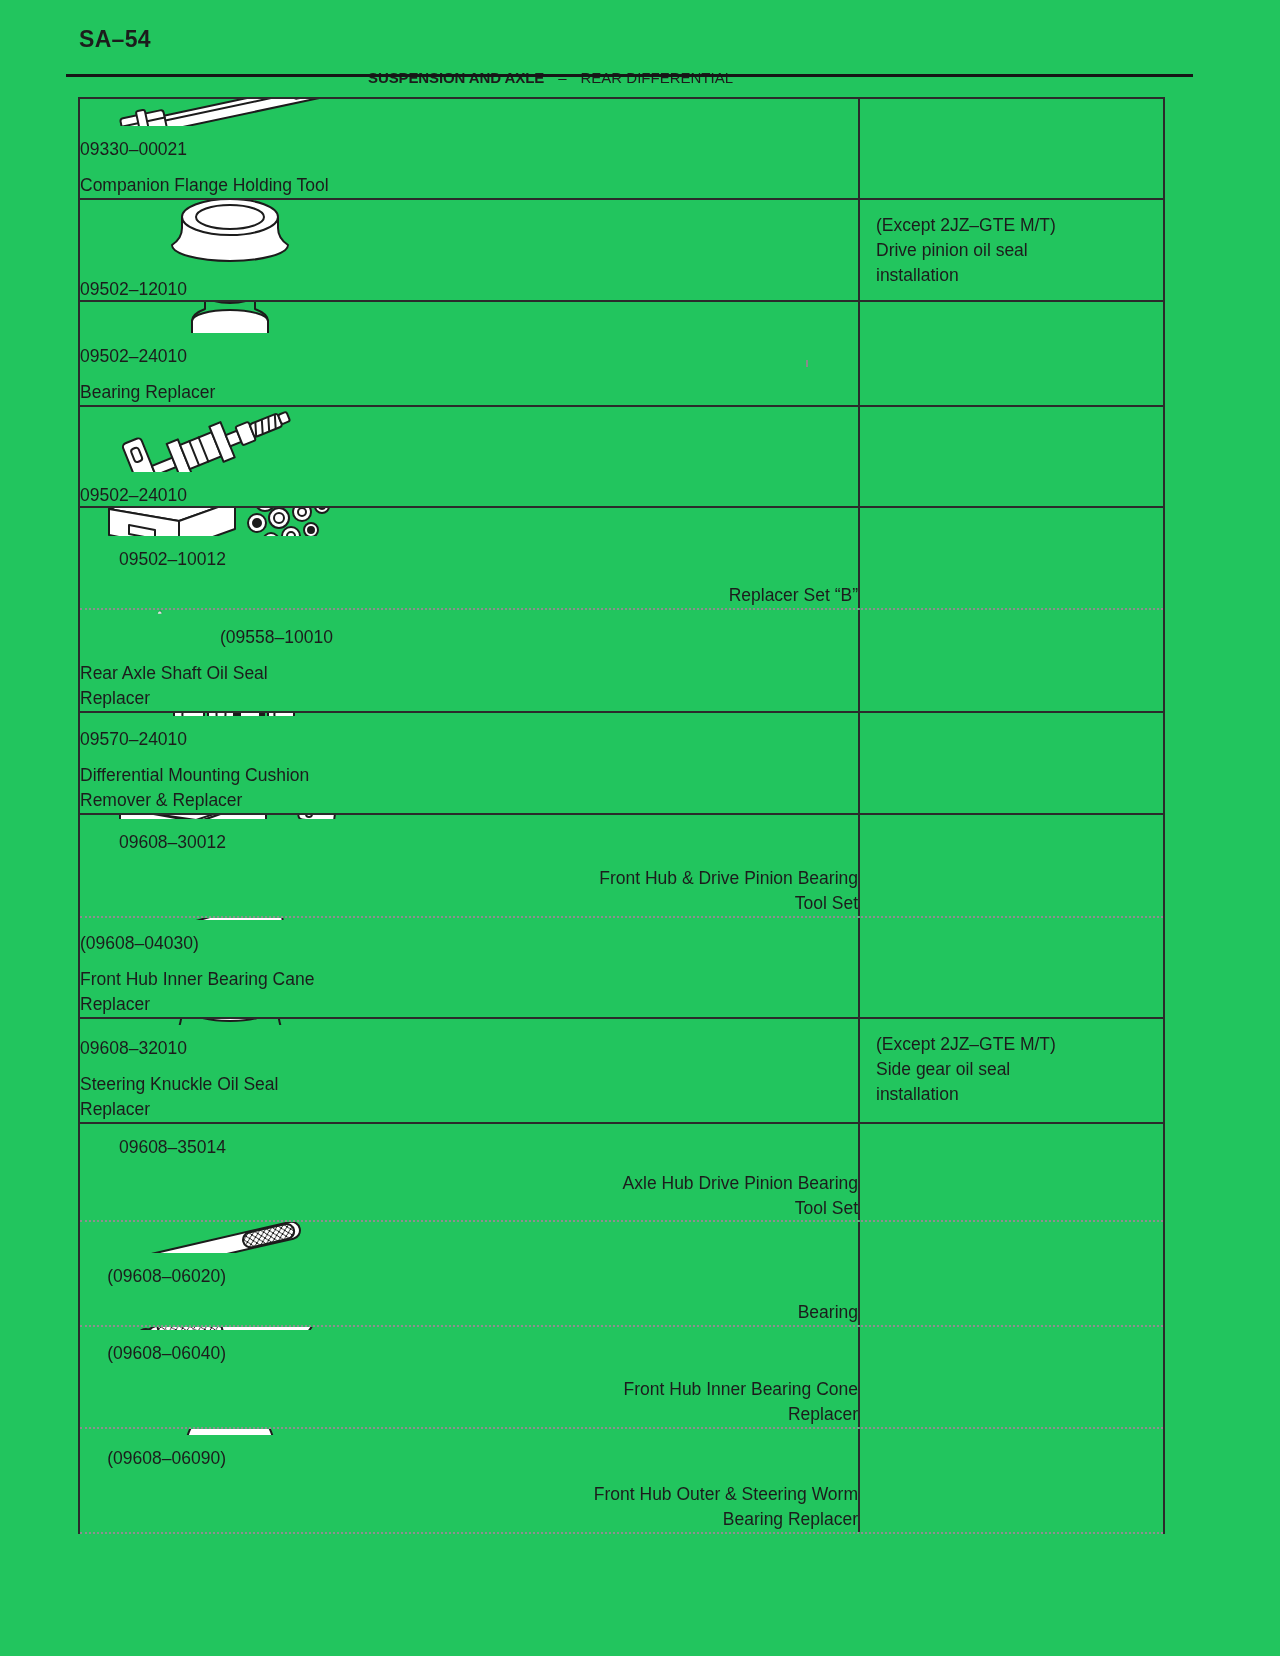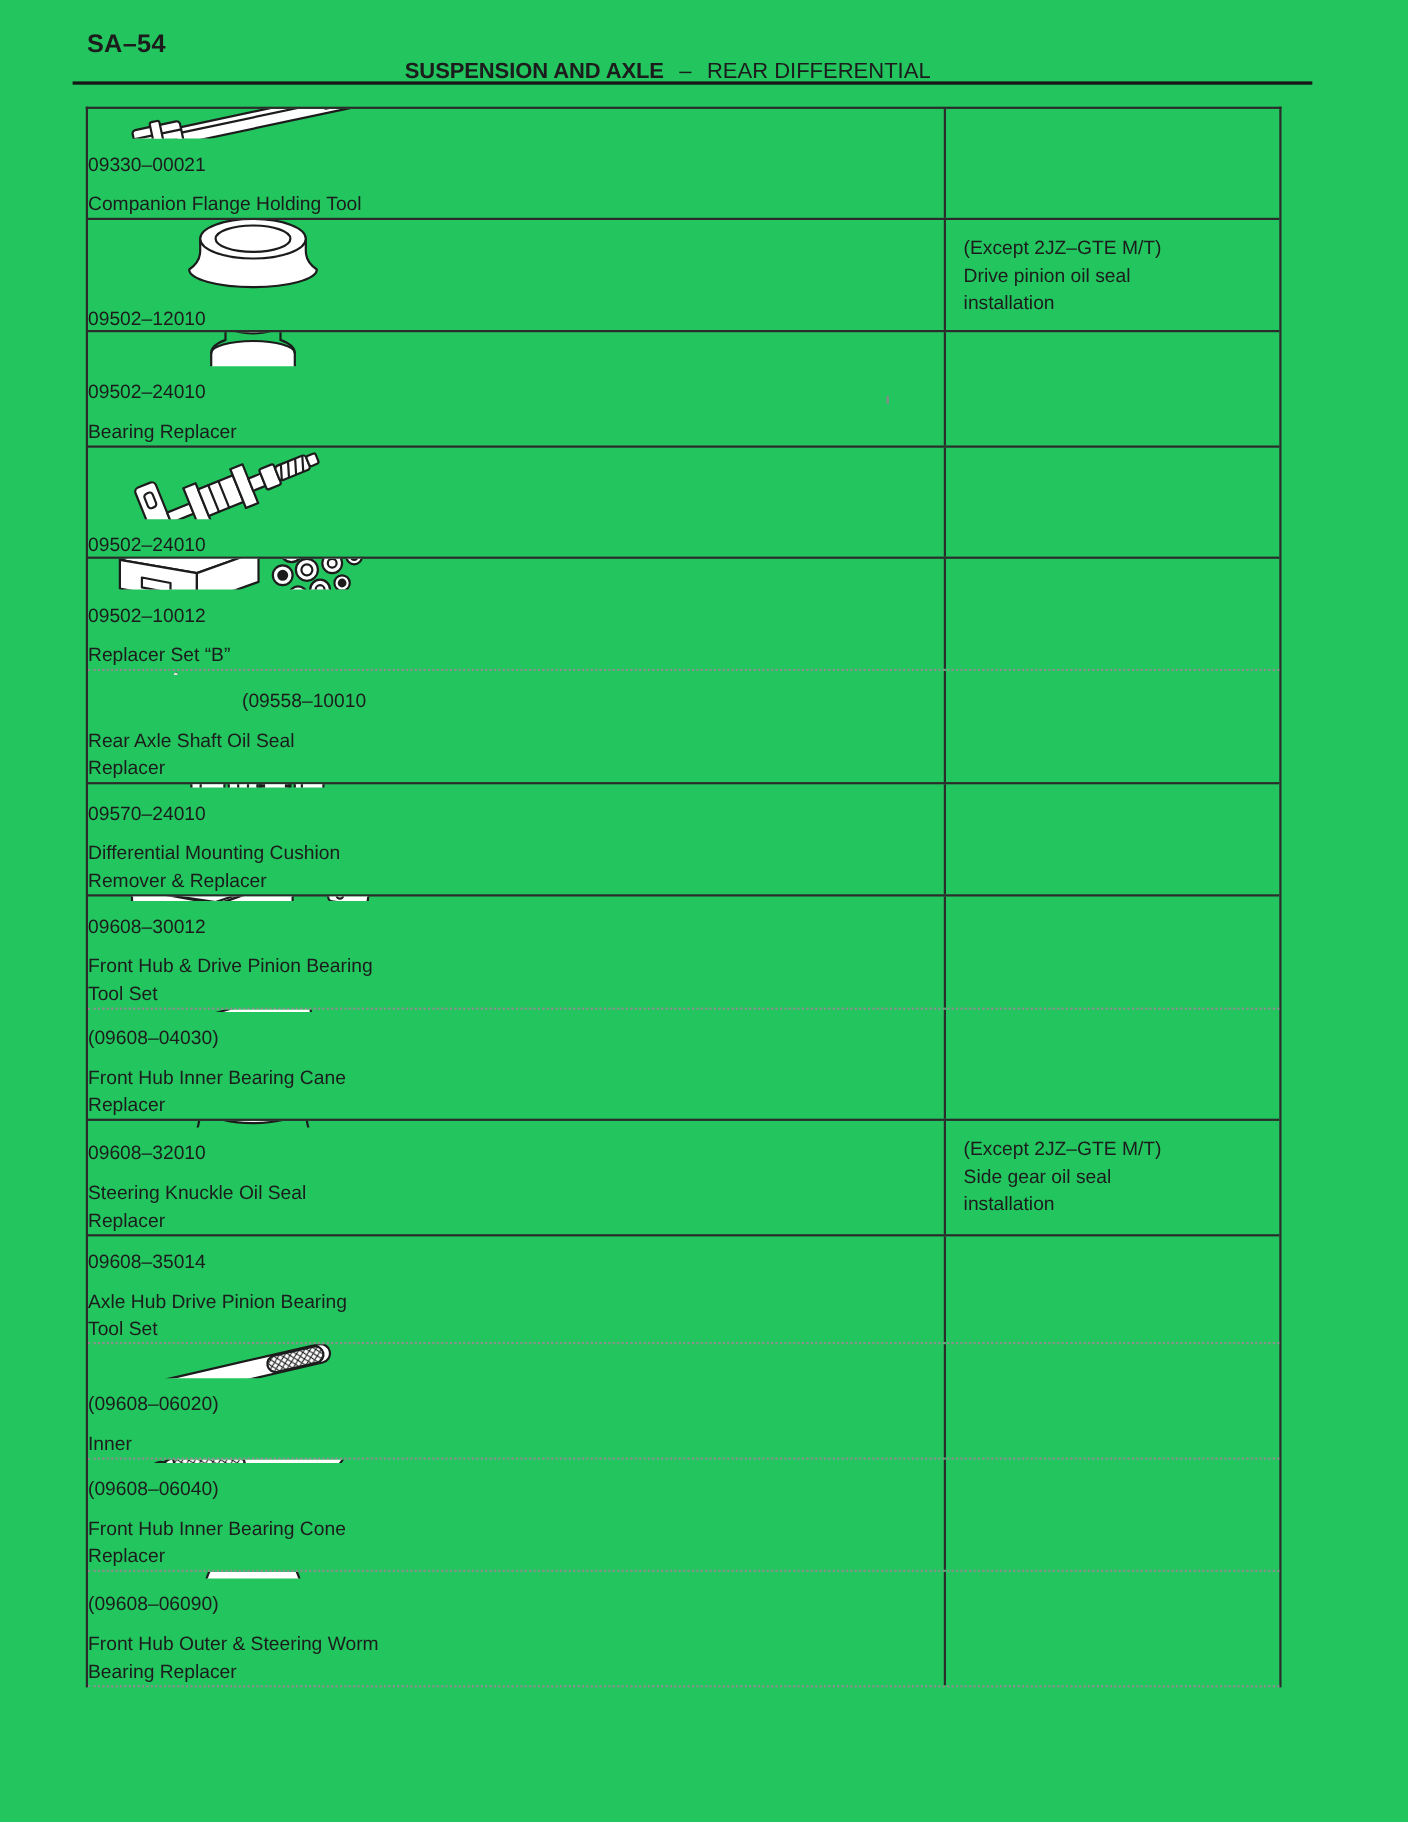--- a/index.html
+++ b/index.html
@@ -1,29 +1,29 @@
 <!DOCTYPE html>
 <html><head>
 <meta charset="utf-8">
 <style>
   html,body{margin:0;padding:0;background:#ffffff;}
   .page{position:relative;width:1280px;height:1656px;background:#22c55e;
         font-family:Liberation Sans, sans-serif;color:#1c1c1c;overflow:hidden;}
   .pageno{position:absolute;left:79px;top:26px;font-size:23px;font-weight:bold;letter-spacing:.3px;}
-  .header{position:absolute;left:368px;top:54px;font-size:20px;white-space:nowrap;}
+  .header{position:absolute;left:368px;top:69px;font-size:15px;white-space:nowrap;}
   .header .sec{font-weight:bold;letter-spacing:-.1px;}
   .header .sep{margin:0 14px;}
   .rule{position:absolute;left:66px;top:74px;width:1127px;height:3px;background:#161616;}
   .speck{position:absolute;left:806px;top:360px;width:2px;height:7px;background:#8a8a8a;}
 
   .sst-table{position:absolute;left:78px;top:97px;width:1087px;
              border:2px solid #2b2b2b;border-bottom:none;box-sizing:border-box;}
   .row{display:flex;box-sizing:border-box;}
   .row.solid{border-bottom:2px solid #2b2b2b;}
-  .row.dotted{border-bottom:2px dotted #8f8f8f;}
+  .row.dotted{border-bottom:2px dotted #8f8f8f;text-align:right;}
   .cell-main{width:780px;box-sizing:border-box;border-right:2px solid #2b2b2b;display:flex;flex-direction:column;}
   .cell-remark{flex:1;padding:13px 6px 0 16px;font-size:17.5px;line-height:25px;white-space:pre-line;}
   .illus{width:300px;display:flex;align-items:center;justify-content:center;overflow:hidden;}
   .pn{width:146px;padding-top:13px;font-size:17.5px;white-space:nowrap;}
   .tn{flex:1;padding-top:13px;font-size:17.5px;line-height:25px;white-space:pre-line;}
   svg{stroke:#1c1c1c;stroke-width:2;fill:none;stroke-linecap:round;stroke-linejoin:round;}
 </style>
 </head>
 <body>
 
@@ -329,21 +329,21 @@
             </defs>
             <g transform="rotate(-13 115 44)">
               <circle cx="22" cy="46" r="4.5" fill="#fff"></circle>
               <rect x="28" y="38" width="158" height="17" rx="8.5" fill="#fff"></rect>
               <rect x="128" y="39" width="52" height="15" rx="7.5" fill="url(#hh12)"></rect>
               <ellipse cx="31" cy="46.5" rx="5" ry="8.5" fill="#fff"></ellipse>
             </g>
           </svg>
         </div>
         <div class="pn">(09608–06020)</div>
-        <div class="tn">Inner</div>
+        <div class="tn">Bearing</div>
       </div>
       <div class="cell-remark"></div>
     </div>
 
     <div class="row dotted" style="height:102px">
       <div class="cell-main">
         <div class="illus">
           <svg width="230" height="96" viewBox="0 0 230 96">
             <defs>
               <pattern id="hh13" width="7" height="7" patternUnits="userSpaceOnUse">

